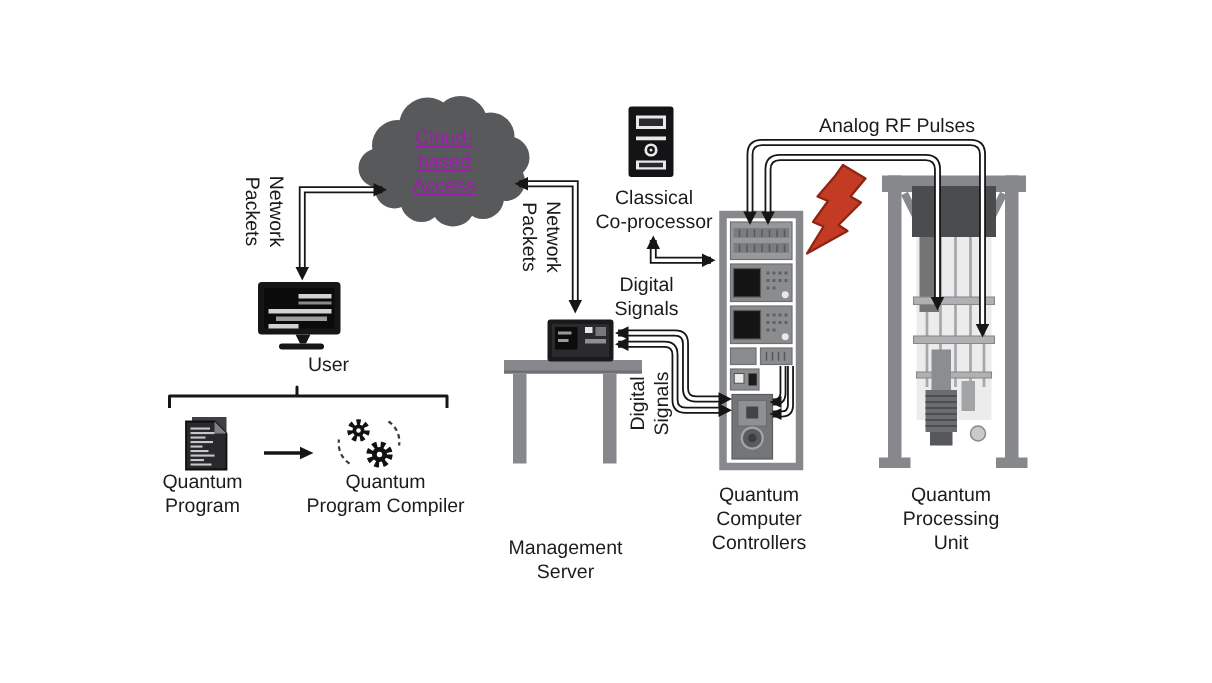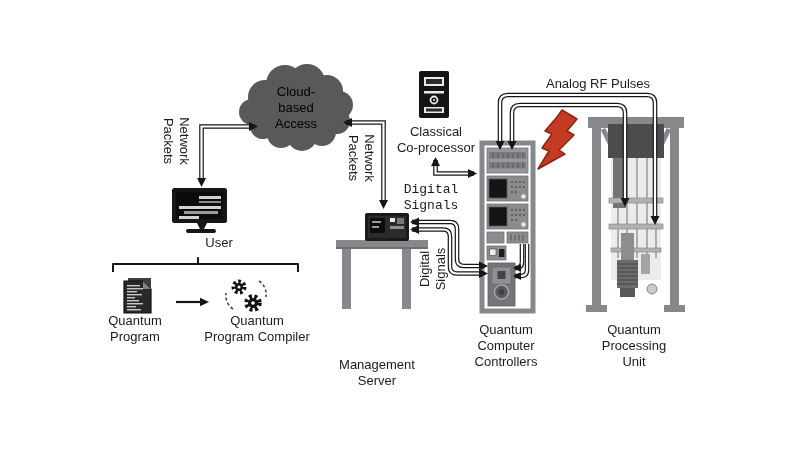--- a/index.html
+++ b/index.html
@@ -8,21 +8,21 @@
     font-family:"Liberation Sans",sans-serif;color:#1b1b1b;overflow:hidden;
   }
   .stage svg{position:absolute;left:0;top:0;}
   .label{
     position:absolute;transform:translate(-50%,-50%);
     text-align:center;font-size:13px;line-height:1.22;color:#1b1b1b;
     white-space:pre-line;pointer-events:none;
   }
   .rot-cw{transform:translate(-50%,-50%) rotate(90deg);}
   .rot-ccw{transform:translate(-50%,-50%) rotate(-90deg);}
-  .cloud-label{color:#000000;}
+  .cloud-label{color:#a21caf;text-decoration:underline;}
   .c-cloud{fill:var(--cloud,#58595b);}
   .c-metal{fill:var(--metal,#808285);}
   .c-dark{fill:var(--metal_dark,#4b4c4e);}
   .c-bolt{fill:var(--bolt,#c23b22);stroke:#8e2413;stroke-width:1.5;stroke-linejoin:round;}
   .ink{fill:#161616;}
   .tube-o{fill:none;stroke:#161616;stroke-width:4.6;stroke-linejoin:miter;}
   .tube-i{fill:none;stroke:#ffffff;stroke-width:2.2;stroke-linejoin:miter;}
   .tube-or{fill:none;stroke:#161616;stroke-width:4.6;stroke-linejoin:round;}
   .tube-ir{fill:none;stroke:#ffffff;stroke-width:2.2;stroke-linejoin:round;}
   .thin{fill:none;stroke:#161616;stroke-width:2;}
@@ -304,21 +304,21 @@
 Packets</div>
   <div class="label" style="left:199px;top:243px;margin-left:20px;">User</div>
   <div class="label" style="left:135px;top:329px;">Quantum
 Program</div>
   <div class="label" style="left:257px;top:329px;">Quantum
 Program Compiler</div>
   <div class="label" style="left:377px;top:333px;margin-top:40px;">Management
 Server</div>
   <div class="label" style="left:436px;top:140px;">Classical
 Co-processor</div>
-  <div class="label" style="left:431px;top:198px;font-family:Liberation Mono, monospace;">Digital
+  <div class="label" style="left:431px;top:198px;">Digital
 Signals</div>
   <div class="label rot-ccw" style="left:433px;top:269px;">Digital
 Signals</div>
   <div class="label" style="left:506px;top:346px;">Quantum
 Computer
 Controllers</div>
   <div class="label" style="left:634px;top:346px;">Quantum
 Processing
 Unit</div>
   <div class="label" style="left:598px;top:84px;">Analog RF Pulses</div>

